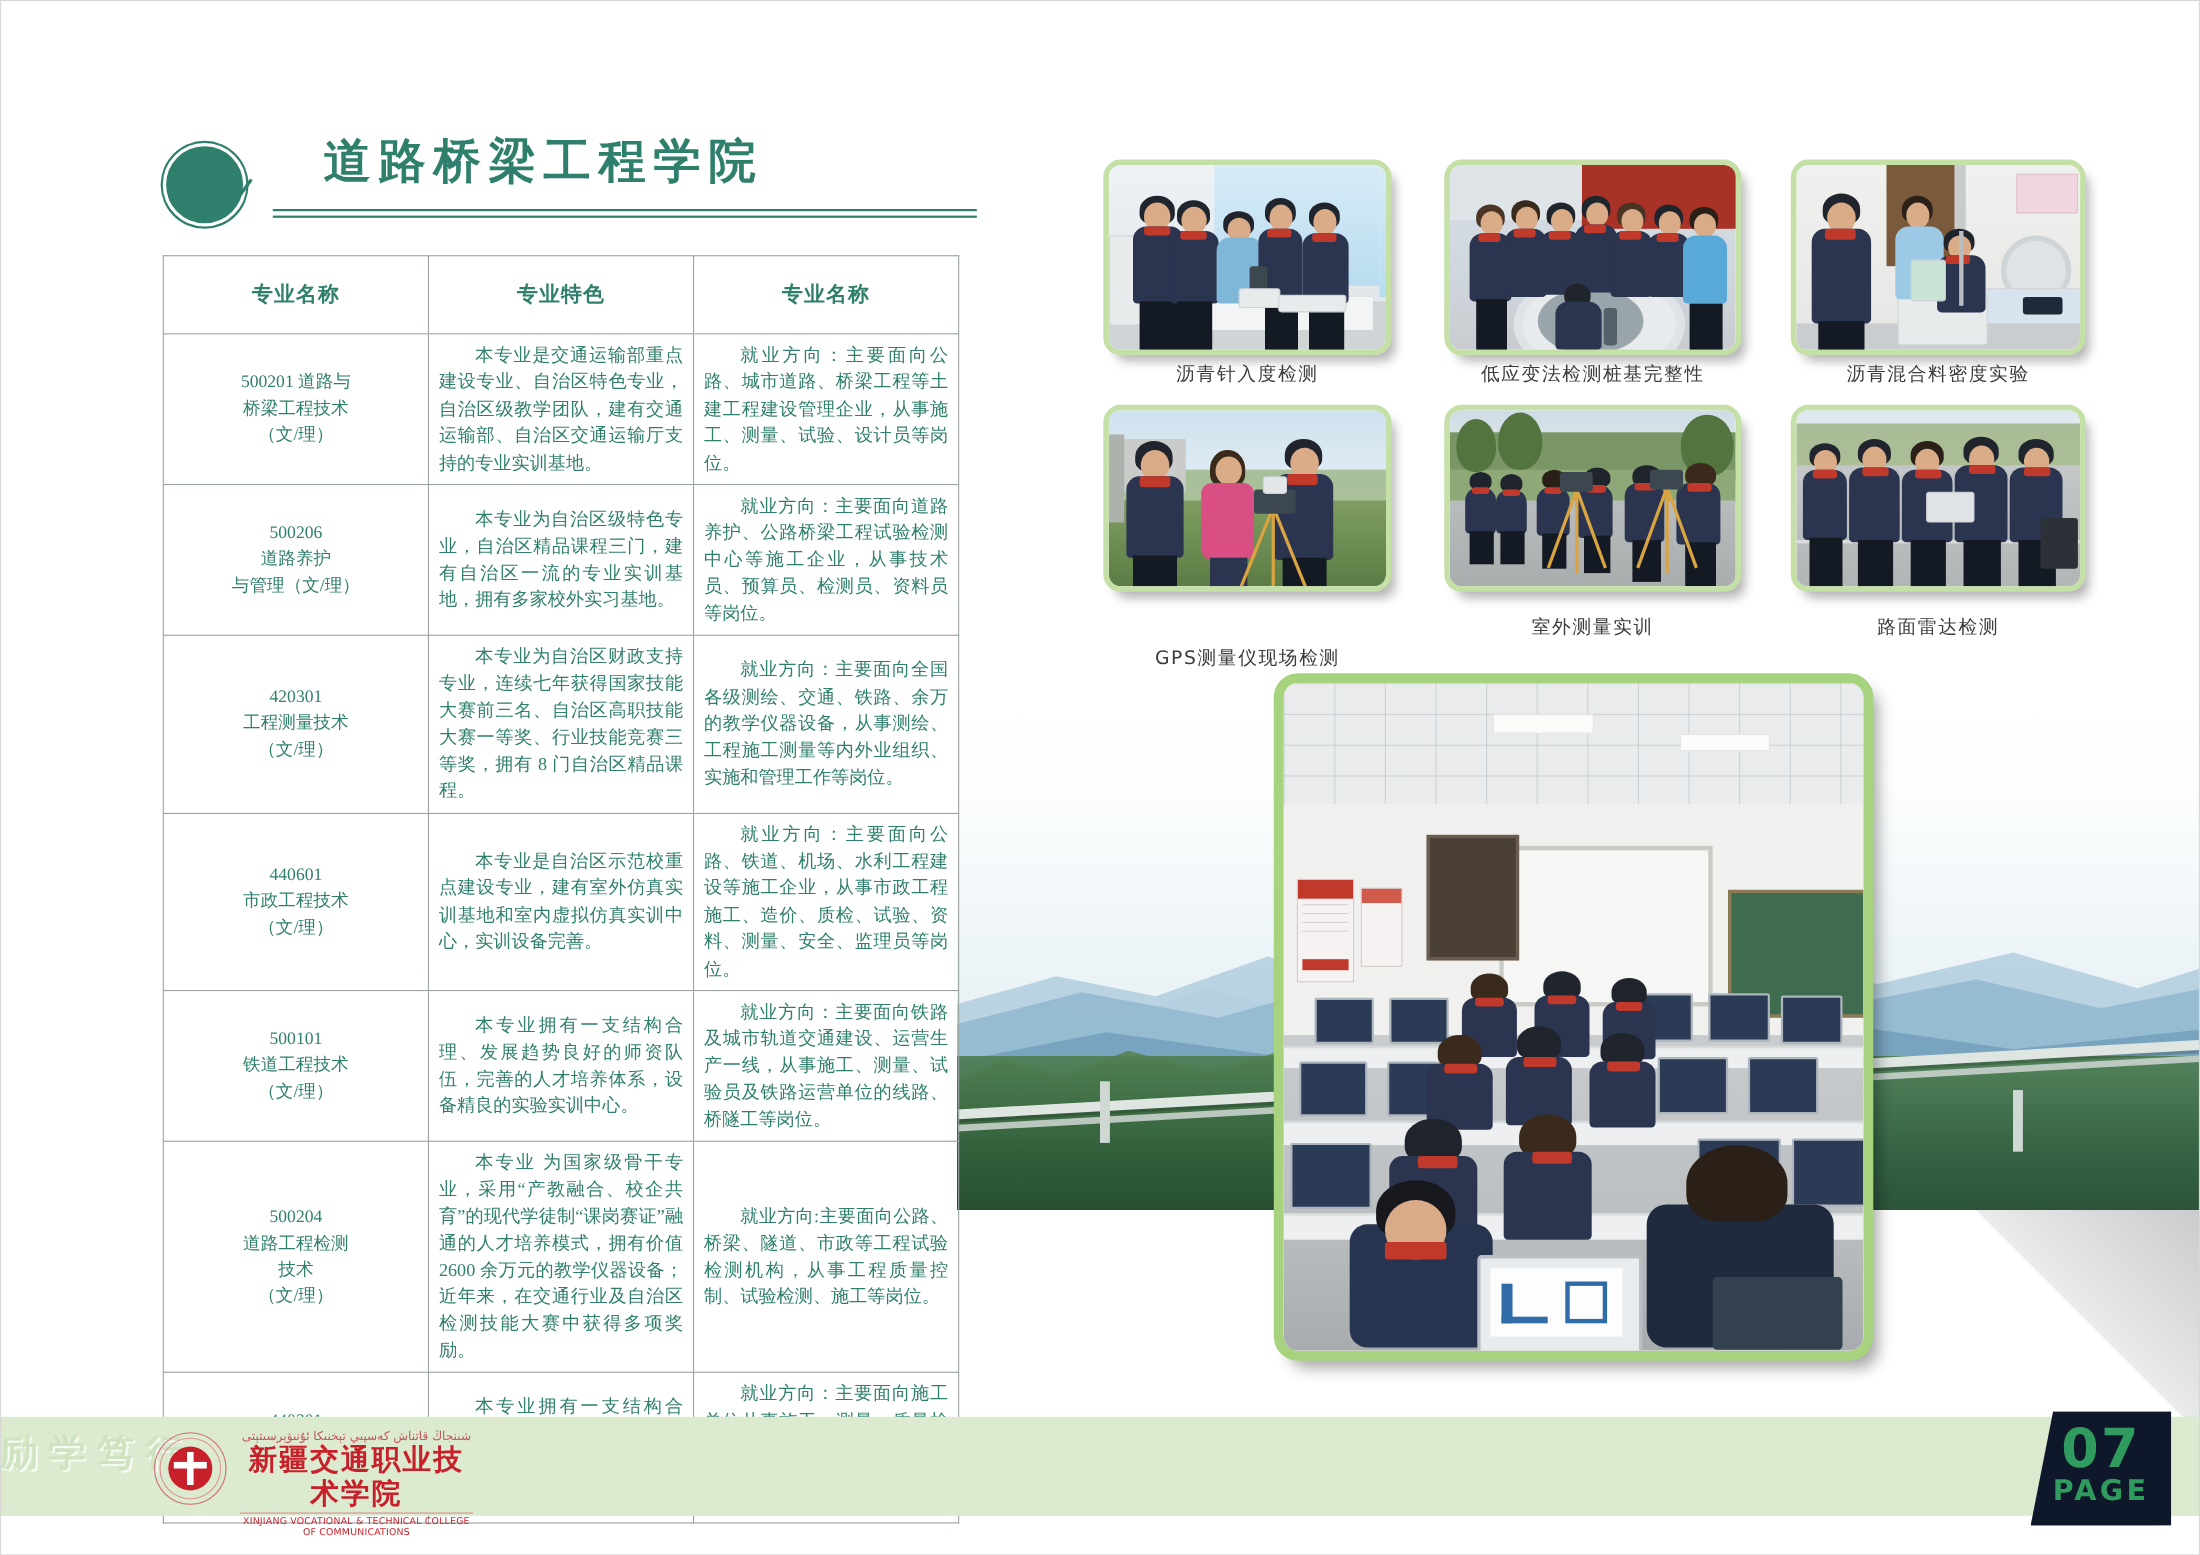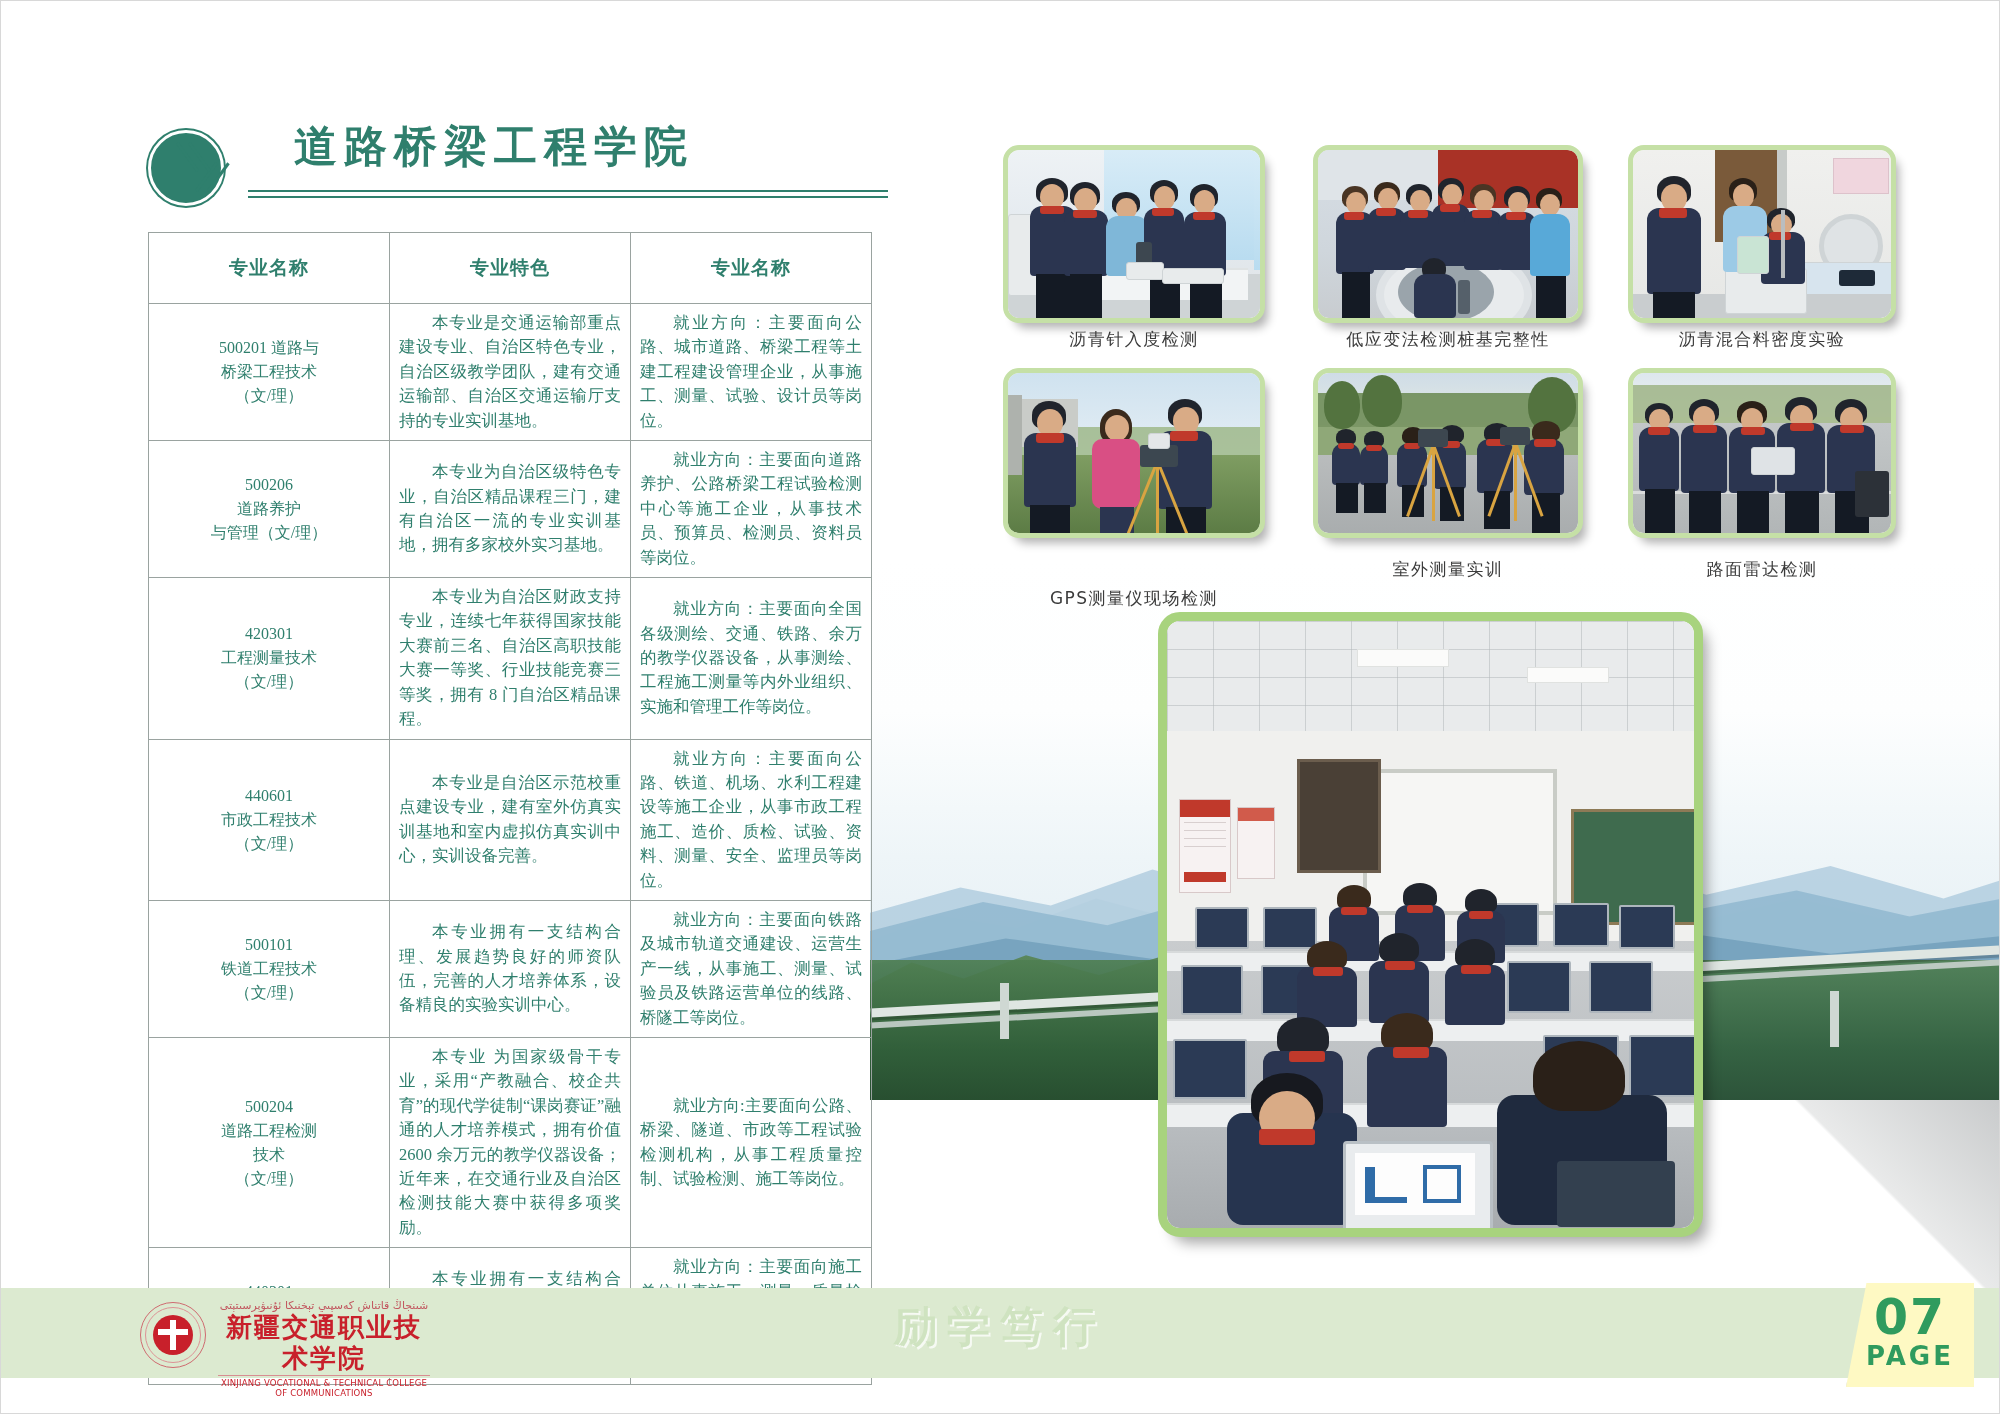--- a/index.html
+++ b/index.html
@@ -154,27 +154,27 @@
   .flogo-core:after{content:"";position:absolute;left:5px;top:14px;width:30px;height:6px;background:#fff;}
   .flogo-text{position:absolute;left:78px;top:0;width:212px;}
   .f-uy{font-size:11px;color:#c2575f;text-align:center;letter-spacing:.5px;line-height:1.1;
         font-family:"DejaVu Sans","Liberation Sans",sans-serif;direction:rtl;}
   .f-cn{font-size:26px;color:#c8202b;font-weight:700;text-align:center;letter-spacing:2px;
         font-family:"DejaVu Serif","Liberation Serif",serif;line-height:1.2;}
   .f-en{font-size:8.5px;color:#c8202b;text-align:center;letter-spacing:.2px;
         font-family:"DejaVu Sans","Liberation Sans",sans-serif;
         border-top:1px solid #d88e92;padding-top:2px;margin-top:1px;}
 
-  .motto{position:absolute;left:0;top:1298px;width:2000px;text-align:center;
+  .motto{position:absolute;left:0;top:1298px;width:2000px;text-align:left;
     font-family:"DejaVu Sans","Liberation Sans",sans-serif;
-    font-weight:700;font-size:43px;letter-spacing:10px;color:#cfe3c0;
+    font-weight:700;font-size:34px;letter-spacing:10px;color:#cfe3c0;
     text-shadow:2px 2px 0 rgba(255,255,255,.75);}
 
   .page-badge{position:absolute;left:1846px;top:1283px;width:128px;height:104px;
-    background:#fef9c3;
+    background:#0f172a;
     clip-path:polygon(16% 0%,100% 0%,100% 100%,0% 100%);
     box-shadow:-8px 6px 12px -5px rgba(0,0,0,.35);}
   .page-num{position:absolute;left:0;right:0;top:6px;text-align:center;
     font-family:"DejaVu Sans","Liberation Sans",sans-serif;
     font-weight:700;font-size:49px;color:#2f9b5e;letter-spacing:2px;}
   .page-word{position:absolute;left:0;right:0;top:58px;text-align:center;
     font-family:"DejaVu Sans","Liberation Sans",sans-serif;
     font-weight:700;font-size:26px;color:#2f9b5e;letter-spacing:3px;}
 
   .corner-fold{position:absolute;right:0;top:1100px;width:230px;height:190px;

